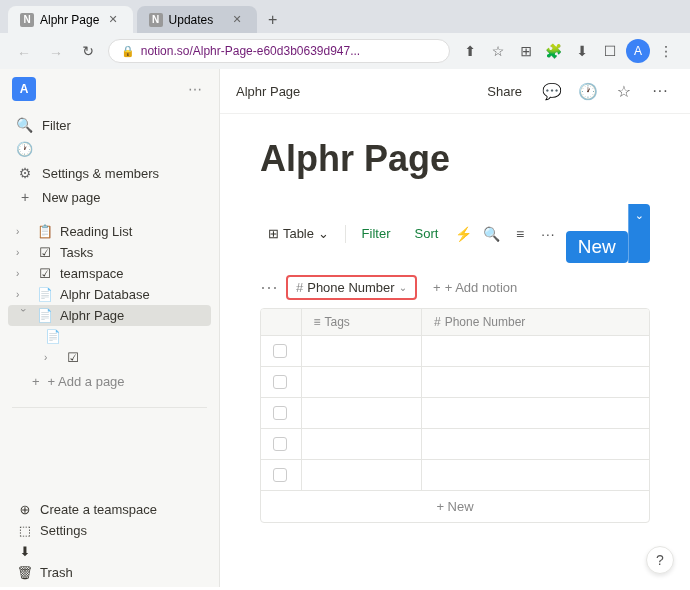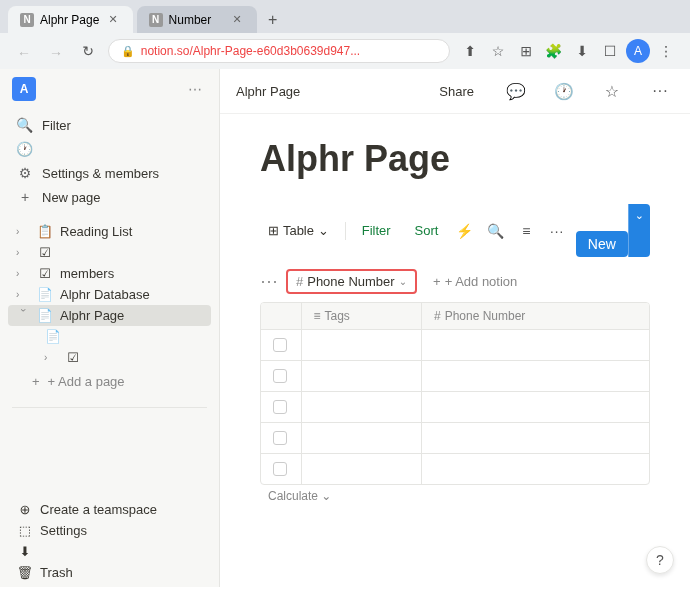--- a/index.html
+++ b/index.html
@@ -11,21 +11,21 @@
     .tab-icon { width: 14px; height: 14px; background: #666; border-radius: 2px; display: inline-flex; align-items: center; justify-content: center; }
     .tab-title { flex: 1; font-size: 12px; }
     .tab-close { font-size: 11px; color: #666; cursor: pointer; padding: 1px 3px; border-radius: 2px; }
     .new-tab-btn { width: 24px; height: 24px; display: flex; align-items: center; justify-content: center; font-size: 16px; color: #555; cursor: pointer; border-radius: 50%; }
 
     .address-bar { display: flex; align-items: center; padding: 6px 12px; gap: 8px; background: #f1f3f4; }
     .nav-btn { width: 24px; height: 24px; display: flex; align-items: center; justify-content: center; font-size: 14px; color: #555; cursor: pointer; border-radius: 50%; }
     .nav-btn.disabled { color: #bbb; cursor: default; }
     .url-bar { flex: 1; display: flex; align-items: center; background: #fff; border: 1px solid #ddd; border-radius: 20px; padding: 4px 12px; gap: 6px; }
     .lock-icon { font-size: 11px; color: #666; }
-    .url-text { flex: 1; font-size: 12px; color: #ef4444; }
+    .url-text { flex: 1; font-size: 12px; color: #701a75; }
     .address-actions { display: flex; gap: 4px; }
     .addr-btn { width: 24px; height: 24px; display: flex; align-items: center; justify-content: center; font-size: 14px; color: #555; cursor: pointer; border-radius: 50%; }
 
     
     .app { display: flex; height: calc(590px - 72px); }
 
     
     .sidebar { width: 220px; min-width: 220px; background: #f7f7f5; border-right: 1px solid #e5e5e2; display: flex; flex-direction: column; overflow: hidden; }
     .sidebar-header { display: flex; align-items: center; justify-content: space-between; padding: 8px 12px; }
     .workspace-icon { width: 24px; height: 24px; background: #3b82f6; border-radius: 4px; color: white; font-size: 12px; font-weight: bold; display: flex; align-items: center; justify-content: center; }
@@ -48,34 +48,34 @@
 
     .sidebar-divider { height: 1px; background: #e5e5e2; margin: 8px 12px; }
 
     .sidebar-footer { padding: 4px 8px; margin-top: auto; }
 
     
     .main-content { flex: 1; display: flex; flex-direction: column; overflow: hidden; }
 
     .page-header { display: flex; align-items: center; justify-content: space-between; padding: 8px 16px; border-bottom: 1px solid #f0f0ef; }
     .page-title-bar { font-size: 13px; color: #37352f; font-weight: 500; }
-    .page-header-actions { display: flex; align-items: center; gap: 20px; }
+    .page-header-actions { display: flex; align-items: center; gap: 8px; }
     .share-btn { font-size: 13px; color: #37352f; cursor: pointer; padding: 4px 8px; border-radius: 4px; }
     .header-icon-btn { width: 28px; height: 28px; display: flex; align-items: center; justify-content: center; font-size: 16px; color: #555; cursor: pointer; border-radius: 4px; }
 
     .page-body { flex: 1; overflow: auto; padding: 24px 40px; }
     .page-big-title { font-size: 36px; font-weight: 700; color: #37352f; margin-bottom: 20px; }
 
     
     .table-toolbar { display: flex; align-items: center; gap: 8px; padding: 4px 0; margin-bottom: 4px; }
     .view-btn { display: flex; align-items: center; gap: 4px; font-size: 13px; color: #37352f; cursor: pointer; padding: 4px 8px; border-radius: 4px; }
     .toolbar-divider { width: 1px; height: 18px; background: #e5e5e2; }
     .toolbar-btn { font-size: 13px; color: #15803d; cursor: pointer; padding: 4px 8px; border-radius: 4px; }
     .toolbar-icon-btn { width: 28px; height: 28px; display: flex; align-items: center; justify-content: center; font-size: 14px; color: #555; cursor: pointer; border-radius: 4px; }
-    .new-btn { background: #2383e2; color: white; padding: 5px 12px; border-radius: 4px; font-size: 14px; font-weight: 500; cursor: pointer; display: flex; align-items: center; gap: 2px; margin-left: auto; margin-top: 27px; }
+    .new-btn { background: #2383e2; color: white; padding: 5px 12px; border-radius: 4px; font-size: 19px; font-weight: 500; cursor: pointer; display: flex; align-items: center; gap: 2px; margin-left: auto; margin-top: 27px; }
     .new-btn-chevron { padding: 5px 6px; background: #2383e2; color: white; border-left: 1px solid rgba(255,255,255,0.3); border-radius: 0 4px 4px 0; cursor: pointer; font-size: 11px; }
 
     
     .filter-bar { display: flex; align-items: center; gap: 8px; padding: 4px 0 8px 0; }
     .filter-more-btn { font-size: 18px; color: #888; cursor: pointer; }
     .filter-chip { display: flex; align-items: center; gap: 4px; border: 2px solid #eb5757; border-radius: 4px; padding: 3px 8px; font-size: 13px; color: #37352f; cursor: pointer; }
     .filter-chip-hash { color: #888; font-size: 13px; }
     .filter-chip-text { font-weight: 500; }
     .filter-chip-chevron { font-size: 10px; color: #888; }
     .add-filter-btn { display: flex; align-items: center; gap: 4px; font-size: 13px; color: #888; cursor: pointer; padding: 3px 8px; border-radius: 4px; }
@@ -104,21 +104,21 @@
 <div>
 
   <div class="tab-bar">
     <div class="tab active">
       <div class="tab-icon" style="background:#999;color:white;font-size:10px;font-weight:bold;">N</div>
       <span class="tab-title">Alphr Page</span>
       <span class="tab-close">✕</span>
     </div>
     <div class="tab inactive">
       <div class="tab-icon" style="background:#999;color:white;font-size:10px;font-weight:bold;">N</div>
-      <span class="tab-title">Number</span>
+      <span class="tab-title">Updates</span>
       <span class="tab-close">✕</span>
     </div>
     <div class="new-tab-btn">+</div>
   </div>
 
   <div class="address-bar">
     <div class="nav-btn disabled">←</div>
     <div class="nav-btn disabled">→</div>
     <div class="nav-btn">↻</div>
     <div class="url-bar">
@@ -168,25 +168,26 @@
 
     <div class="sidebar-section">
       <div class="sidebar-section-item">
         <span class="chevron">›</span>
         <span class="s-icon">📋</span>
         <span class="s-label">Reading List</span>
       </div>
       <div class="sidebar-section-item">
         <span class="chevron">›</span>
         <span class="s-icon">☑</span>
+        <span class="s-label">Tasks</span>
       </div>
       <div class="sidebar-section-item">
         <span class="chevron">›</span>
         <span class="s-icon">☑</span>
-        <span class="s-label">members</span>
+        <span class="s-label">teamspace</span>
       </div>
       <div class="sidebar-section-item">
         <span class="chevron">›</span>
         <span class="s-icon">📄</span>
         <span class="s-label">Alphr Database</span>
       </div>
       <div class="sidebar-section-item active">
         <span class="chevron" style="transform:rotate(90deg);display:inline-block;">›</span>
         <span class="s-icon">📄</span>
         <span class="s-label">Alphr Page</span>
@@ -325,24 +326,24 @@
             </tr>
             <tr>
               <td>
                   <div class="checkbox"></div>
                 </td>
               <td></td>
               <td></td>
             </tr>
           </tbody>
         </table>
-      </div>
-
-      <div class="calculate-bar">
-        <span>Calculate ⌄</span>
-      </div>
+        <div class="table-footer">
+          <span>+ New</span>
+        </div>
+      </div>
+
     </div>
   </div>
 </div>
 
 <div class="help-btn">
   <span>?</span>
 </div>
 
 </body></html>

